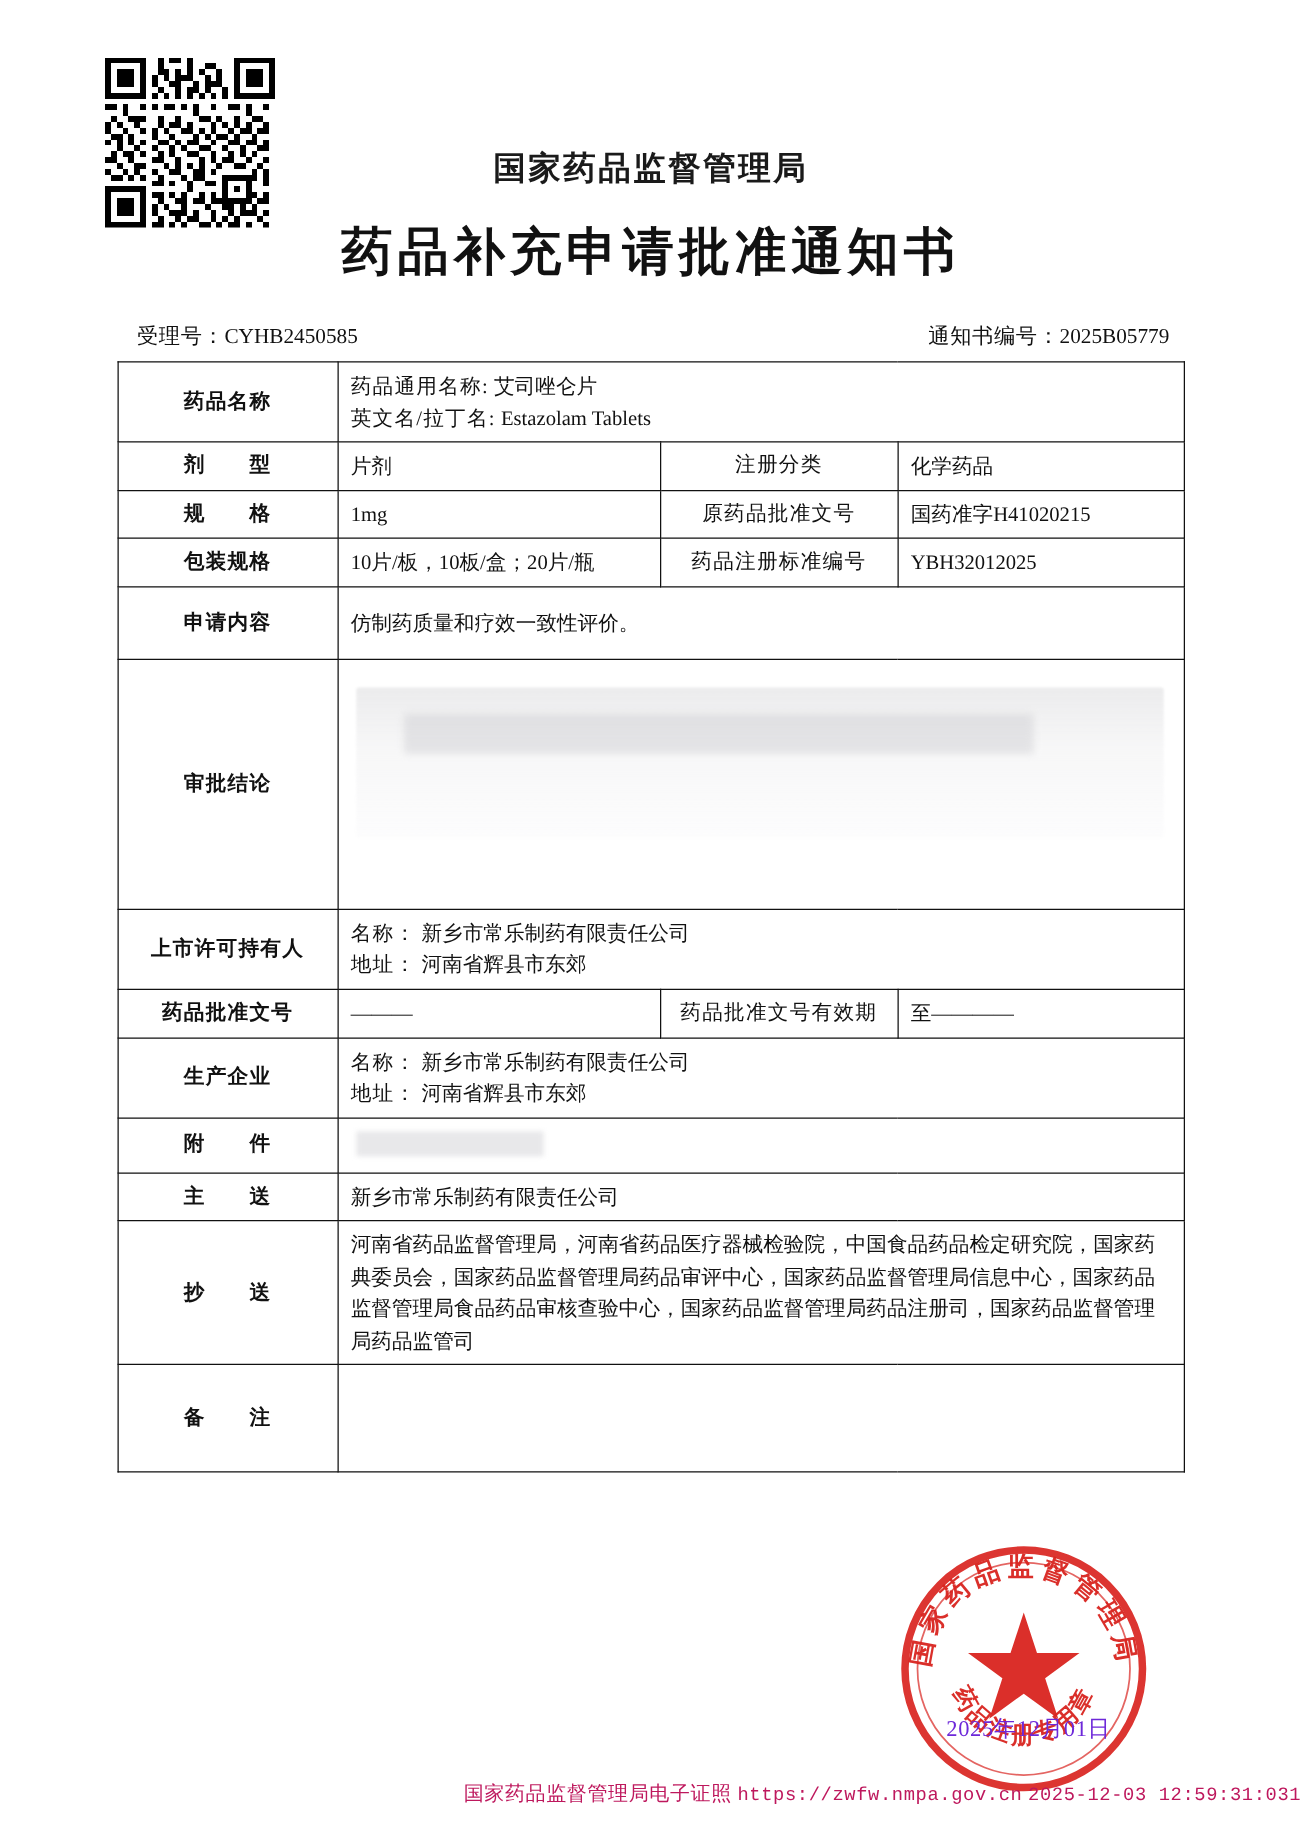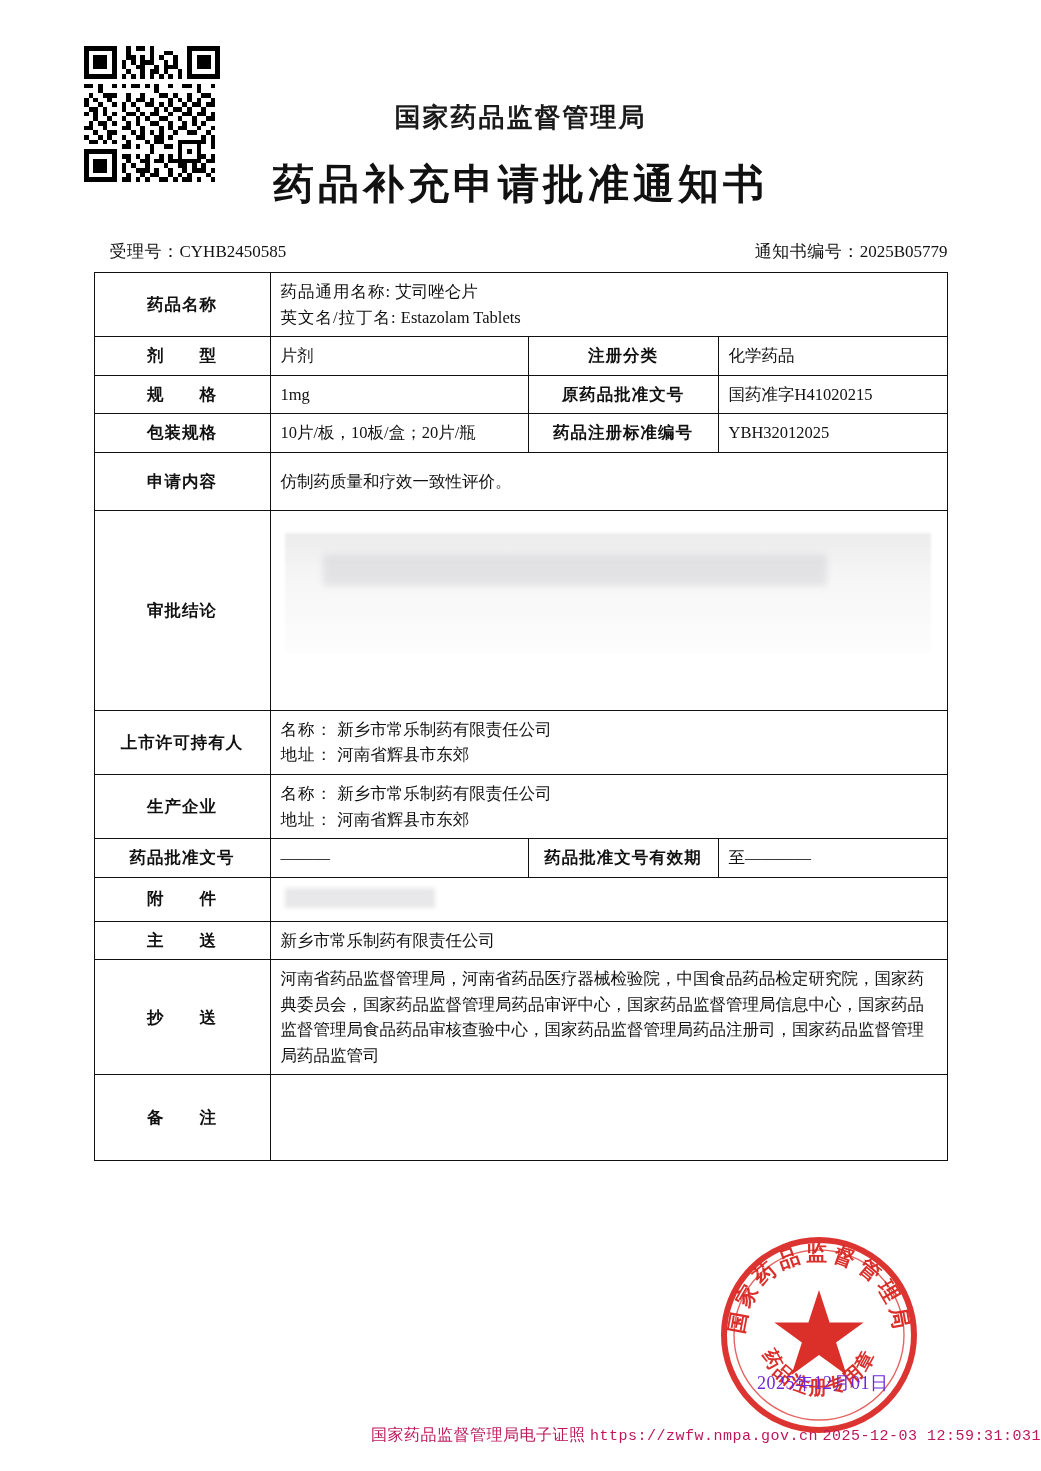--- a/index.html
+++ b/index.html
@@ -11,21 +11,21 @@
     font-family: "Liberation Serif", "DejaVu Serif", serif;
     color: #111;
     position: relative;
     overflow: hidden;
   }
 
   .page {
     position: relative;
     width: 1041px;
     height: 1101px;
-    padding: 0;
+    padding: 17px;
   }
 
   
   .qr {
     position: absolute;
     left: 84px;
     top: 46px;
     width: 136px;
     height: 136px;
     background: #fff;
@@ -55,21 +55,21 @@
 
   
   .meta-row {
     position: relative;
     margin: 28px auto 8px auto;
     width: 854px;
     height: 24px;
     font-size: 17px;
   }
   .meta-left { position: absolute; left: 16px; top: 0; white-space: nowrap; }
-  .meta-right { position: absolute; right: 0; top: 0; white-space: nowrap; }
+  .meta-right { position: absolute; right: 12px; top: 0; white-space: nowrap; }
   .meta-label { letter-spacing: 0.5px; }
   .meta-val { font-family: "Liberation Serif", serif; }
 
   
   table.cert {
     width: 854px;
     margin: 0 auto;
     border-collapse: collapse;
     table-layout: fixed;
   }
@@ -85,21 +85,21 @@
     text-align: center;
     font-weight: bold;
     font-size: 18px;
     letter-spacing: 1px;
     font-family: "Liberation Sans", sans-serif;
     white-space: nowrap;
   }
   td.lab2 {
     width: 190px;
     text-align: center;
-    font-weight: bold;
+    font-weight: normal;
     font-size: 18px;
     letter-spacing: 1px;
     font-family: "Liberation Sans", sans-serif;
     white-space: nowrap;
   }
   td.val { padding-left: 12px; }
   .sub { display: block; }
   .sub .k { letter-spacing: 1px; text-align: center; }
 
   
@@ -465,41 +465,41 @@
           <span>新乡市常乐制药有限责任公司</span>
         </span>
         <span class="sub">
           <span class="k">地址：</span>
           <span>河南省辉县市东郊</span>
         </span>
       </td>
     </tr>
 
     <tr>
+      <td class="lab">药品批准文号</td>
+      <td class="val dash">———</td>
+      <td class="lab2">药品批准文号有效期</td>
+      <td class="val dash">至————</td>
+    </tr>
+
+    <tr>
       <td class="lab">生产企业</td>
       <td class="val" colspan="3">
         <span class="sub">
           <span class="k">名称：</span>
           <span>新乡市常乐制药有限责任公司</span>
         </span>
         <span class="sub">
           <span class="k">地址：</span>
           <span>河南省辉县市东郊</span>
         </span>
       </td>
     </tr>
 
     <tr>
-      <td class="lab">药品批准文号</td>
-      <td class="val dash">———</td>
-      <td class="lab2">药品批准文号有效期</td>
-      <td class="val dash">至————</td>
-    </tr>
-
-    <tr>
       <td class="lab">附　　件</td>
       <td class="val attach-val" colspan="3">
         <span class="attach-smudge"></span>
         <span></span>
       </td>
     </tr>
 
     <tr>
       <td class="lab">主　　送</td>
       <td class="val" colspan="3">新乡市常乐制药有限责任公司</td>

